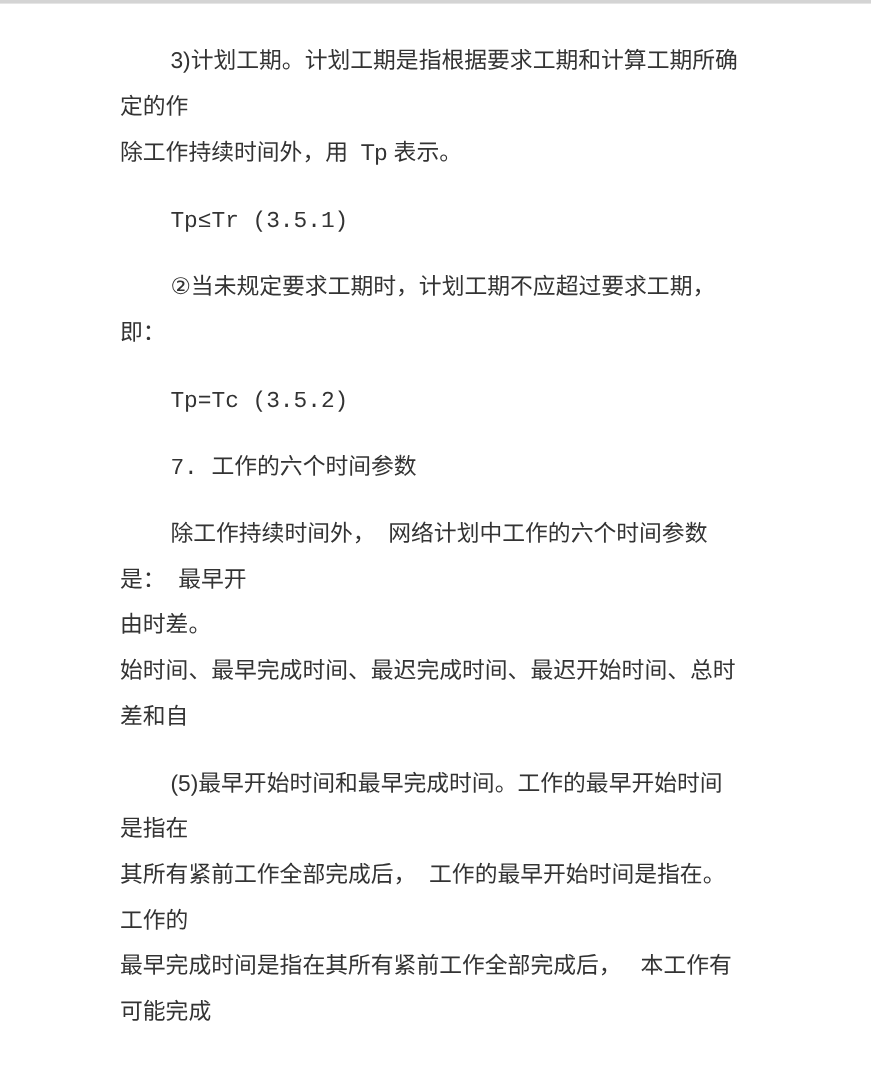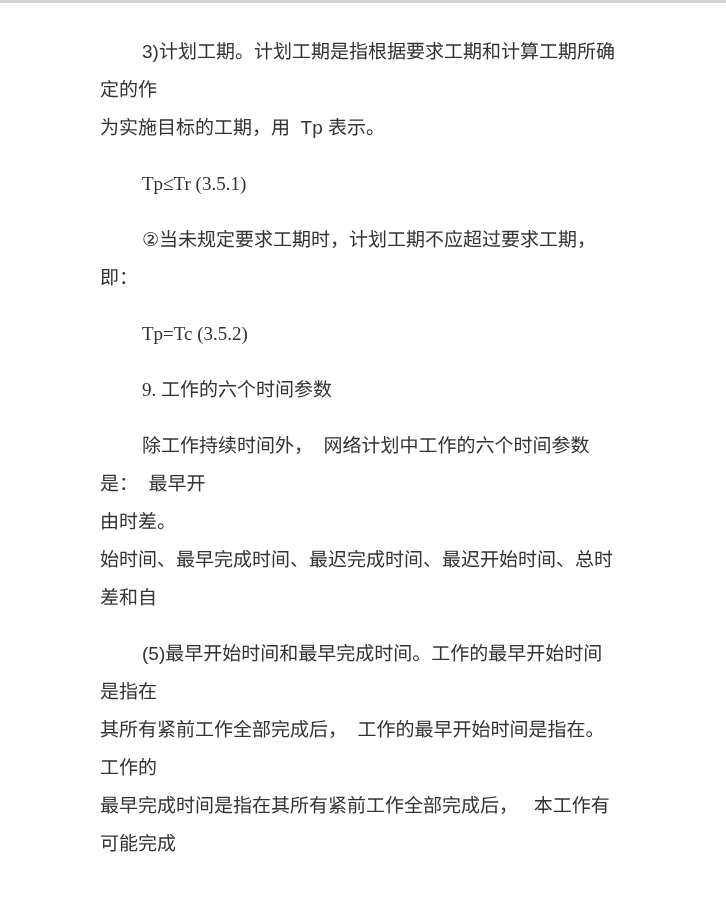--- a/index.html
+++ b/index.html
@@ -32,43 +32,43 @@
   .line {
     line-height: 38px;
     white-space: pre-wrap;
     text-align: left;
   }
   .line.first {
     text-indent: 42px;
   }
   .para.formula .line,
   .para.heading .line {
-    font-family: Liberation Serif, serif;
+    font-family: Liberation Mono, monospace;
   }
 </style>
 </head>
 <body style="background: rgb(255, 255, 255);">
 
 <div class="page" style="border-top-color: rgb(212, 212, 212);">
   <div class="content" id="doc-content" style="color: rgb(51, 51, 51);">
       <div class="para body">
         <div class="line first">3)计划工期。计划工期是指根据要求工期和计算工期所确定的作</div>
-        <div class="line">为实施目标的工期，用  Tp 表示。</div>
+        <div class="line">除工作持续时间外，用  Tp 表示。</div>
       </div>
       <div class="para formula">
         <div class="line first">Tp≤Tr (3.5.1)</div>
       </div>
       <div class="para body">
         <div class="line first">②当未规定要求工期时，计划工期不应超过要求工期，即：</div>
       </div>
       <div class="para formula">
         <div class="line first">Tp=Tc (3.5.2)</div>
       </div>
       <div class="para heading">
-        <div class="line first">9. 工作的六个时间参数</div>
+        <div class="line first">7. 工作的六个时间参数</div>
       </div>
       <div class="para body">
         <div class="line first">除工作持续时间外，  网络计划中工作的六个时间参数是：  最早开</div>
         <div class="line">由时差。</div>
         <div class="line">始时间、最早完成时间、最迟完成时间、最迟开始时间、总时差和自</div>
       </div>
       <div class="para body">
         <div class="line first">(5)最早开始时间和最早完成时间。工作的最早开始时间是指在</div>
         <div class="line">其所有紧前工作全部完成后，  工作的最早开始时间是指在。  工作的</div>
         <div class="line">最早完成时间是指在其所有紧前工作全部完成后，   本工作有可能完成</div>

